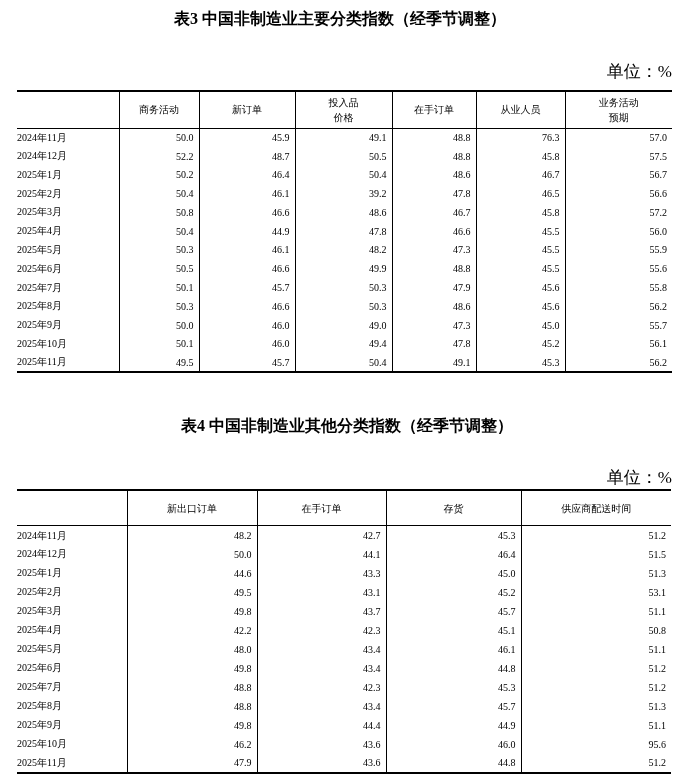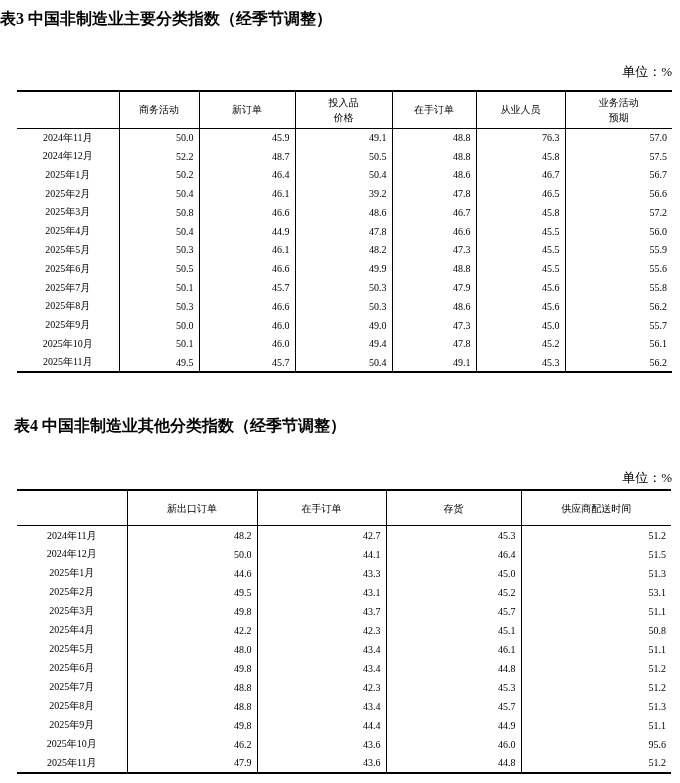--- a/index.html
+++ b/index.html
@@ -2,27 +2,27 @@
 <html><head>
 <meta charset="utf-8">
 <style>
   html,body{margin:0;padding:0;}
   body{
     width:680px;height:783px;background:#ffffff;color:#000;
     font-family:"Liberation Serif","DejaVu Serif",serif;
     overflow:hidden;
   }
   .doc-title{
-    font-size:16px;font-weight:bold;text-align:left;
+    font-size:16px;font-weight:bold;text-align:center;
     margin:0;line-height:19px;
   }
   .title-t3{padding-top:9px;}
   .title-t4{padding-top:43px;margin-left:14px;}
   .unit{
-    font-size:13px;line-height:16px;text-align:right;padding-right:8px;
+    font-size:17px;line-height:16px;text-align:right;padding-right:8px;
   }
   .unit-t3{padding-top:36px;padding-bottom:10px;}
   .unit-t4{padding-top:35px;padding-bottom:3px;}
   table{
     border-collapse:collapse;table-layout:fixed;
     margin-left:17px;
     border-top:2.5px solid #000;border-bottom:2.5px solid #000;
     font-size:10px;
   }
   #table3{width:655px;}
@@ -32,21 +32,21 @@
     vertical-align:middle;text-align:center;padding:0;
   }
   thead tr{border-bottom:1px solid #000;}
   #table3 thead tr{height:37px;}
   #table4 thead tr{height:36px;font-family:Liberation Serif, serif;}
   #table3 tbody tr{height:18.77px;}
   #table4 tbody tr{height:19px;}
   td,th{border-left:1px solid #000;padding:0;}
   td:first-child,th:first-child{border-left:none;}
   .num-cell{text-align:right;padding-right:5px;}
-  .label-cell{text-align:center;}
+  .label-cell{}
 </style>
 </head>
 <body>
 
 <h1 class="doc-title title-t3">表3 中国非制造业主要分类指数（经季节调整）</h1>
 <div class="unit unit-t3">单位：%</div>
 
 <table id="table3">
   <colgroup>
     <col style="width:102px">

